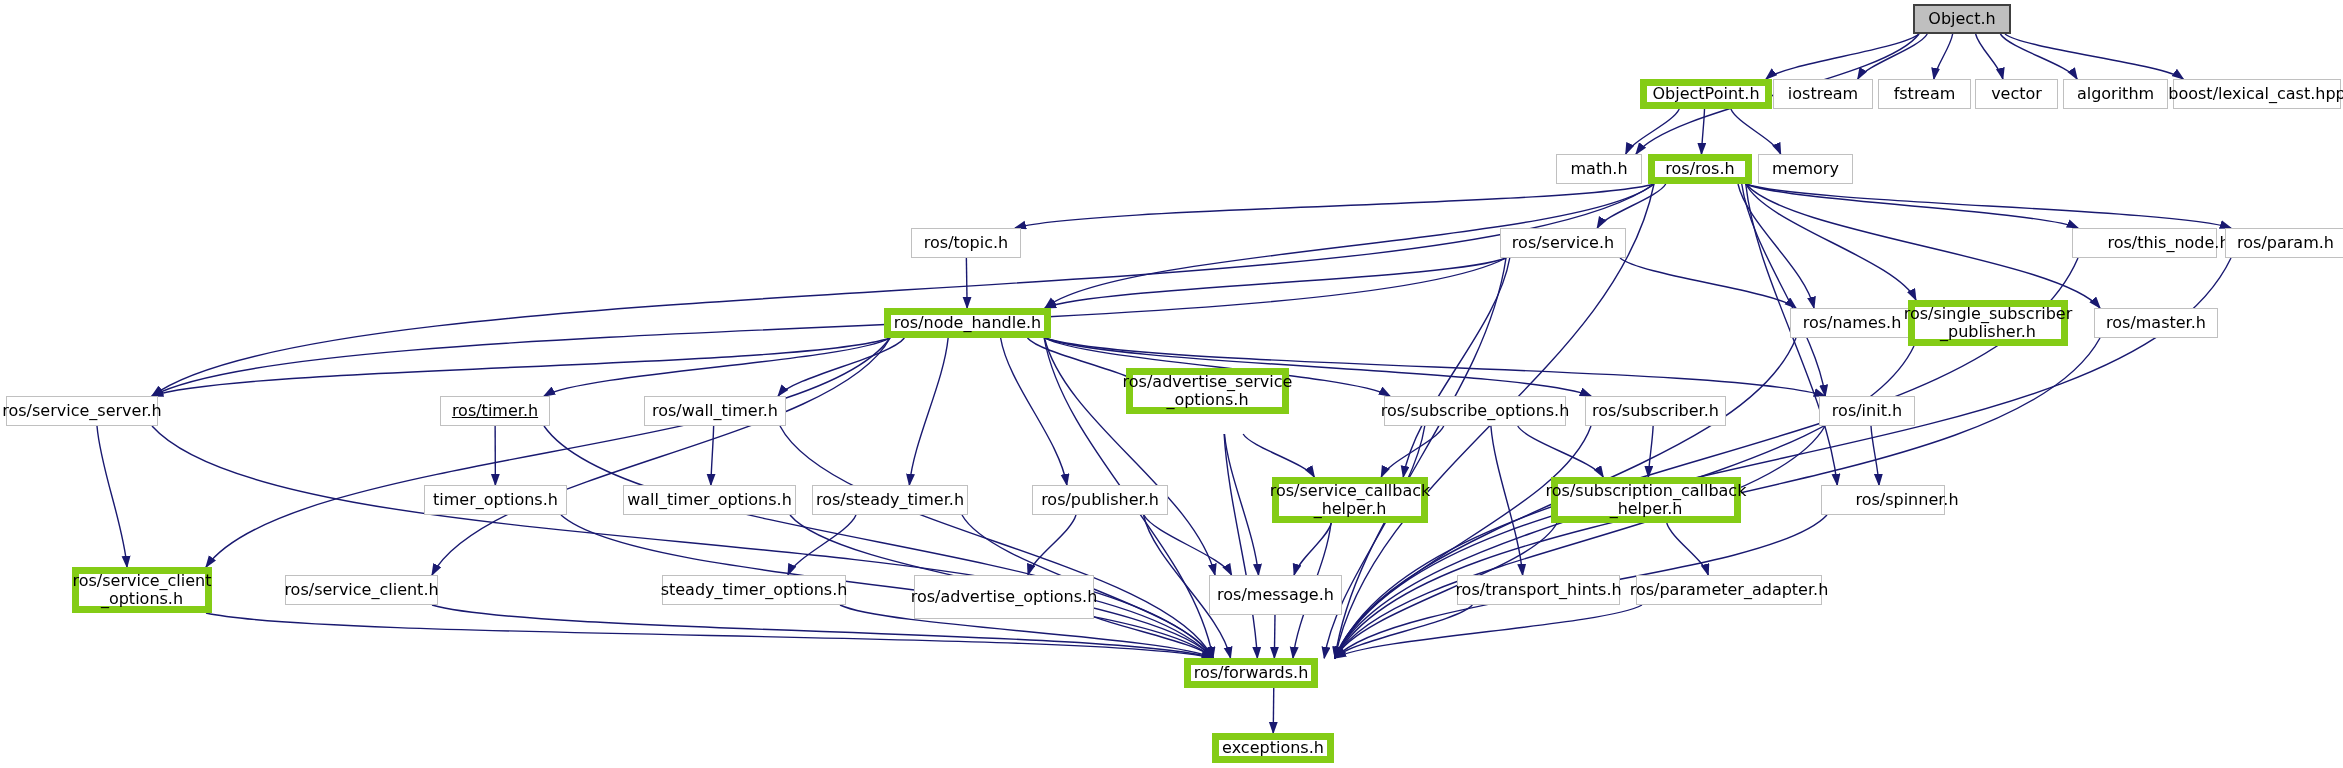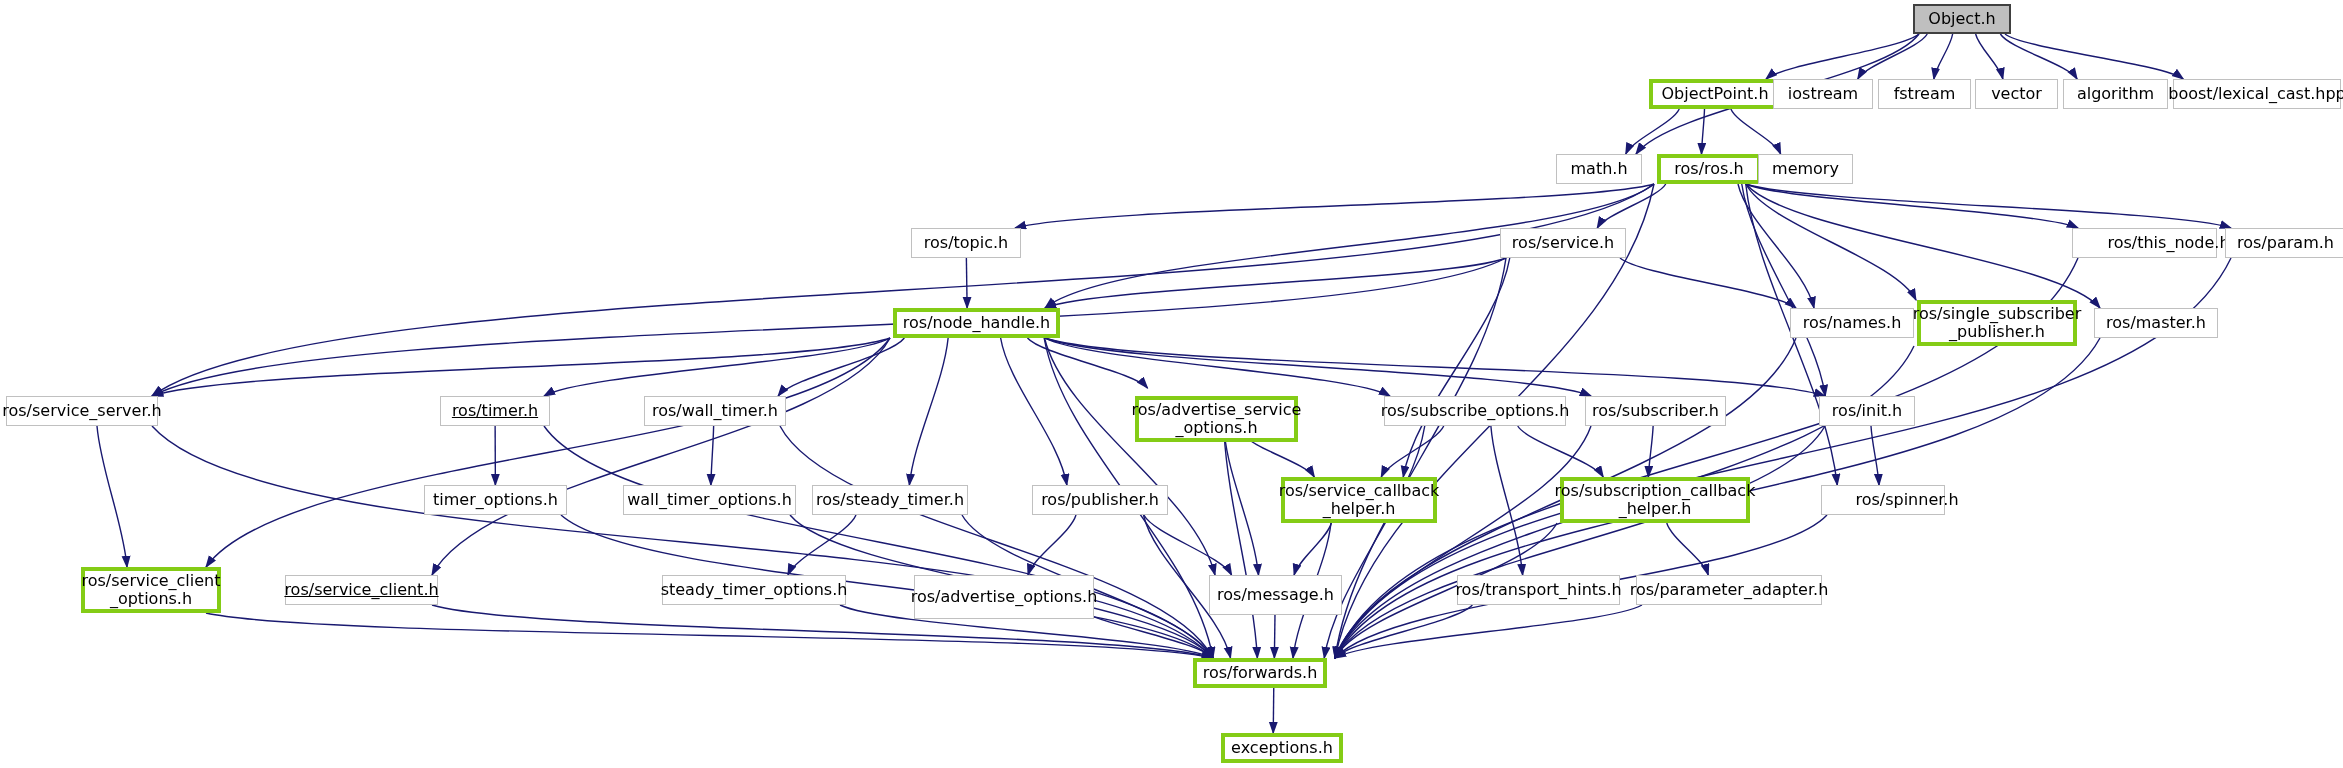--- a/index.html
+++ b/index.html
@@ -3,21 +3,21 @@
 <meta charset="utf-8">
 <style>
   html,body{margin:0;padding:0;background:#ffffff;}
   #canvas{position:relative;width:2343px;height:768px;background:#ffffff;
           font-family:"DejaVu Sans", sans-serif;overflow:hidden;}
   svg.edges{position:absolute;left:0;top:0;width:2343px;height:768px;}
   .node{position:absolute;box-sizing:border-box;display:flex;align-items:center;
         justify-content:center;text-align:center;line-height:1.12;
         color:#000000;background:#ffffff;white-space:pre;}
   .node.thin{border:1px solid #c0c0c0;}
-  .node.bold{border:4px solid #84cc16;margin-left:9px;}
+  .node.bold{border:7px solid #84cc16;}
   .node.root{border:2px solid #404040;background:#bfbfbf;}
 </style>
 </head>
 <body>
 
 <div id="canvas">
   <svg class="edges" viewBox="0 0 2343 768" xmlns="http://www.w3.org/2000/svg">
     <defs>
       <marker id="ah" markerWidth="9" markerHeight="9" refX="8" refY="3.2" orient="auto" markerUnits="strokeWidth">
         <path d="M0,0 L9,3.2 L0,6.4 z" fill="#191970"></path>
@@ -125,37 +125,37 @@
       <div class="node thin" style="left: 2072px; top: 228px; width: 145px; height: 30px; font-size: 16px; padding-left: 48px;"><span>ros/this_node.h</span></div>
       <div class="node thin" style="left: 2225px; top: 228px; width: 121px; height: 30px; font-size: 16px;"><span>ros/param.h</span></div>
       <div class="node bold" style="left: 884px; top: 308px; width: 167px; height: 30px; font-size: 16px;"><span>ros/node_handle.h</span></div>
       <div class="node thin" style="left: 1790px; top: 308px; width: 124px; height: 30px; font-size: 16px;"><span>ros/names.h</span></div>
       <div class="node bold" style="left: 1908px; top: 300px; width: 160px; height: 46px; font-size: 16px;"><span>ros/single_subscriber
 _publisher.h</span></div>
       <div class="node thin" style="left: 2094px; top: 308px; width: 124px; height: 30px; font-size: 16px;"><span>ros/master.h</span></div>
       <div class="node thin" style="left: 6px; top: 396px; width: 152px; height: 30px; font-size: 16px;"><span>ros/service_server.h</span></div>
       <div class="node thin" style="left: 440px; top: 396px; width: 110px; height: 30px; font-size: 16px; text-decoration: underline;"><span>ros/timer.h</span></div>
       <div class="node thin" style="left: 644px; top: 396px; width: 142px; height: 30px; font-size: 16px;"><span>ros/wall_timer.h</span></div>
-      <div class="node bold" style="left: 1126px; top: 396px; width: 163px; height: 46px; font-size: 16px;"><span>ros/advertise_service
+      <div class="node bold" style="left: 1126px; top: 368px; width: 163px; height: 46px; font-size: 16px;"><span>ros/advertise_service
 _options.h</span></div>
       <div class="node thin" style="left: 1384px; top: 396px; width: 182px; height: 30px; font-size: 16px;"><span>ros/subscribe_options.h</span></div>
       <div class="node thin" style="left: 1585px; top: 396px; width: 141px; height: 30px; font-size: 16px;"><span>ros/subscriber.h</span></div>
       <div class="node thin" style="left: 1819px; top: 396px; width: 96px; height: 30px; font-size: 16px;"><span>ros/init.h</span></div>
       <div class="node thin" style="left: 424px; top: 485px; width: 143px; height: 30px; font-size: 16px;"><span>timer_options.h</span></div>
       <div class="node thin" style="left: 623px; top: 485px; width: 173px; height: 30px; font-size: 16px;"><span>wall_timer_options.h</span></div>
       <div class="node thin" style="left: 812px; top: 485px; width: 156px; height: 30px; font-size: 16px;"><span>ros/steady_timer.h</span></div>
       <div class="node thin" style="left: 1032px; top: 485px; width: 136px; height: 30px; font-size: 16px;"><span>ros/publisher.h</span></div>
       <div class="node bold" style="left: 1272px; top: 477px; width: 156px; height: 46px; font-size: 16px;"><span>ros/service_callback
 _helper.h</span></div>
       <div class="node bold" style="left: 1551px; top: 477px; width: 190px; height: 46px; font-size: 16px;"><span>ros/subscription_callback
 _helper.h</span></div>
       <div class="node thin" style="left: 1821px; top: 485px; width: 124px; height: 30px; font-size: 16px; padding-left: 48px;"><span>ros/spinner.h</span></div>
       <div class="node bold" style="left: 72px; top: 567px; width: 140px; height: 46px; font-size: 16px; align-items: center;"><span>ros/service_client
 _options.h</span></div>
-      <div class="node thin" style="left: 285px; top: 575px; width: 153px; height: 30px; font-size: 16px; text-decoration: underline;"><span>ros/service_client.h</span></div>
+      <div class="node thin" style="left: 285px; top: 575px; width: 153px; height: 30px; font-size: 16px;"><span>ros/service_client.h</span></div>
       <div class="node thin" style="left: 662px; top: 575px; width: 184px; height: 30px; font-size: 16px;"><span>steady_timer_options.h</span></div>
       <div class="node thin" style="left: 914px; top: 575px; width: 180px; height: 44px; font-size: 16px;"><span>ros/advertise_options.h</span></div>
       <div class="node thin" style="left: 1209px; top: 575px; width: 133px; height: 40px; font-size: 16px;"><span>ros/message.h</span></div>
       <div class="node thin" style="left: 1457px; top: 575px; width: 163px; height: 30px; font-size: 16px;"><span>ros/transport_hints.h</span></div>
       <div class="node thin" style="left: 1636px; top: 575px; width: 186px; height: 30px; font-size: 16px;"><span>ros/parameter_adapter.h</span></div>
       <div class="node bold" style="left: 1184px; top: 658px; width: 134px; height: 30px; font-size: 16px;"><span>ros/forwards.h</span></div>
       <div class="node bold" style="left: 1212px; top: 733px; width: 122px; height: 30px; font-size: 16px;"><span>exceptions.h</span></div>
     </div>
 </div>
 

